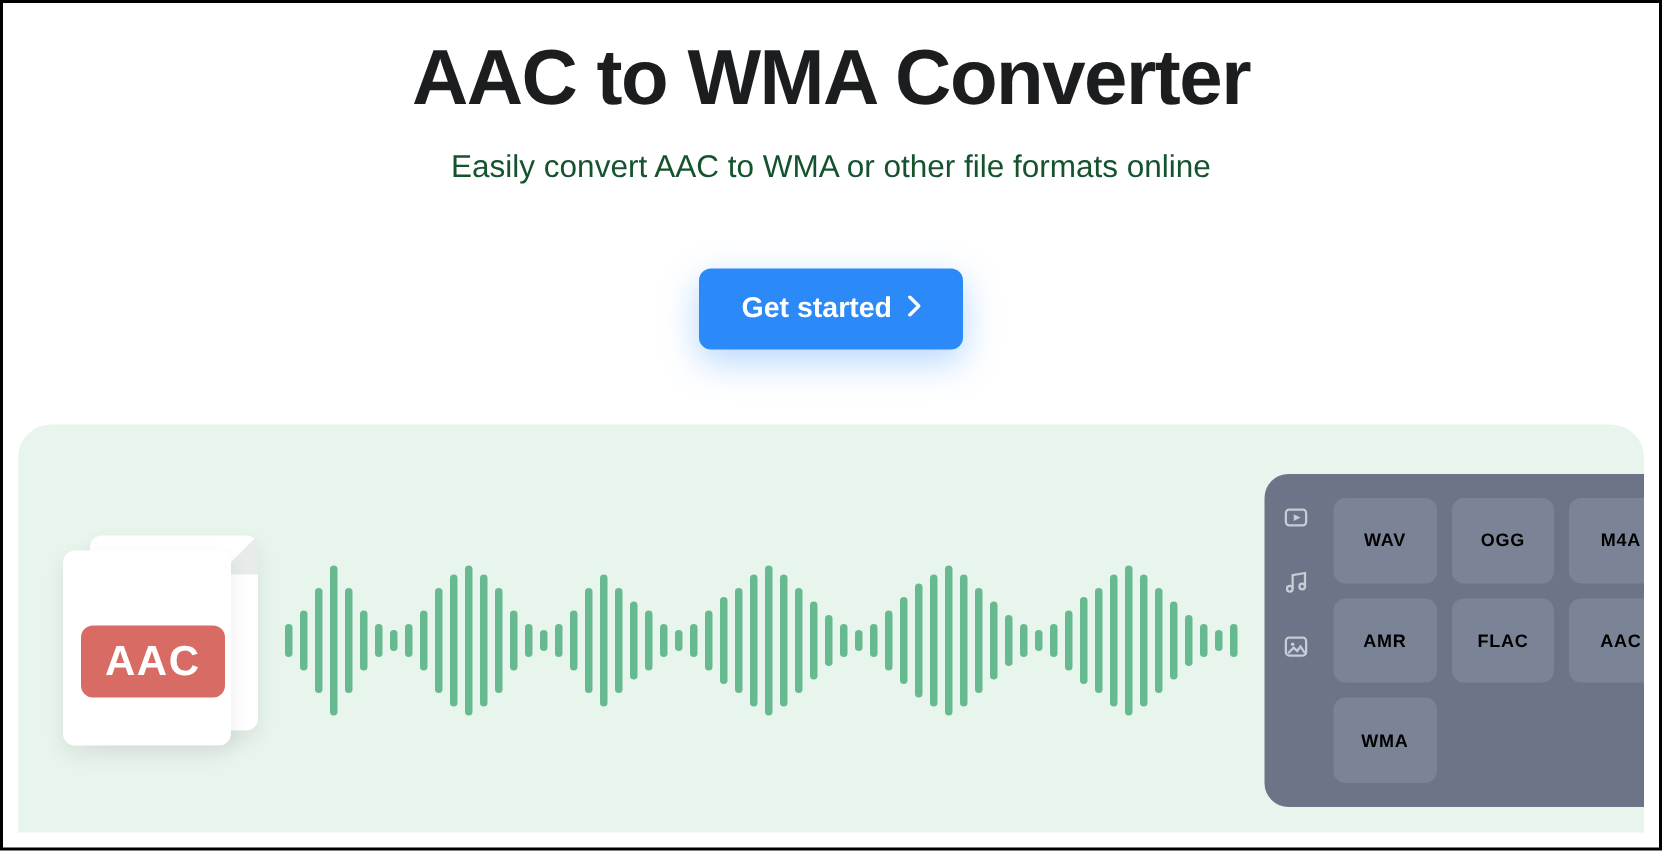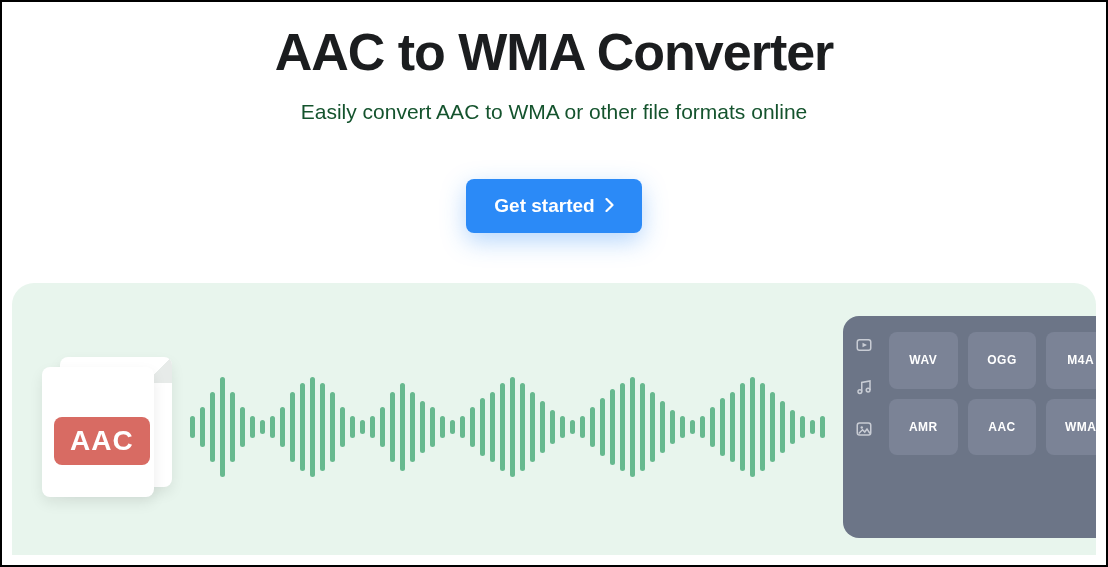--- a/index.html
+++ b/index.html
@@ -122,21 +122,21 @@
     grid-template-columns: repeat(3, 1fr);
     grid-template-rows: repeat(3, 1fr);
     gap: 10px;
   }
   .fmt-tile {
     background: #7b8396;
     border-radius: 8px;
     display: flex;
     align-items: center;
     justify-content: center;
-    color: #ffffff;
+    color: #000000;
     font-size: 12px;
     font-weight: 700;
     letter-spacing: 0.5px;
     cursor: pointer;
   }
 </style>
 </head>
 <body>
 
 <div class="hero">
@@ -250,17 +250,18 @@
             <circle cx="9" cy="10" r="1.6" fill="currentColor" stroke="none"></circle>
             <path d="M5 18l5-5 3 3 3-4 4 6"></path>
           </svg>
       </span>
     </div>
     <div class="grid" id="fmt-grid">
         <div class="fmt-tile">WAV</div>
         <div class="fmt-tile">OGG</div>
         <div class="fmt-tile">M4A</div>
         <div class="fmt-tile">AMR</div>
+        <div class="fmt-tile">FLAC</div>
         <div class="fmt-tile">AAC</div>
         <div class="fmt-tile">WMA</div>
       </div>
   </div>
 </div>
 
 </body></html>

